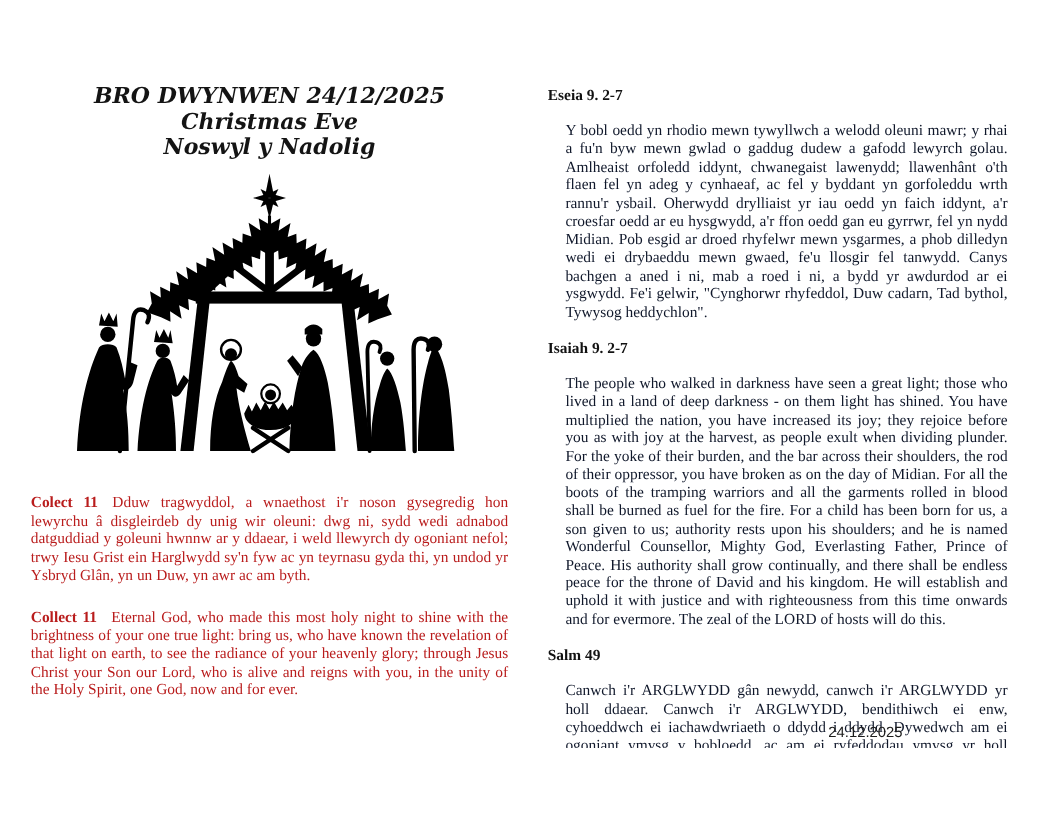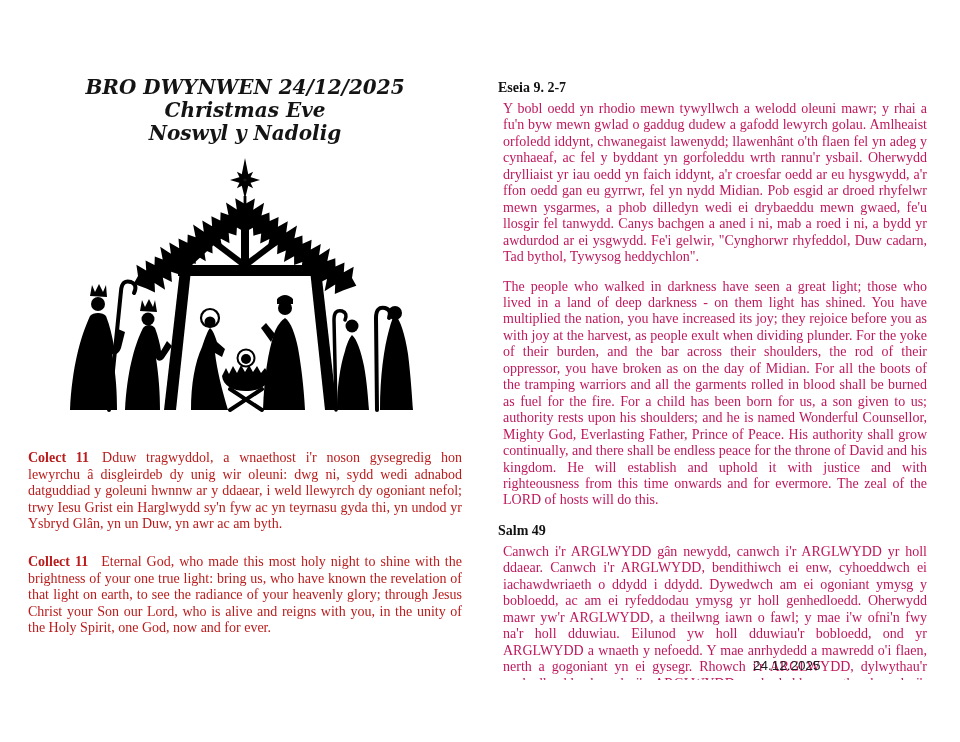--- a/index.html
+++ b/index.html
@@ -28,21 +28,21 @@
   .runin{ font-weight:bold; margin-right:13px; }
 
   
   .right-col{ position:absolute; left:498px; top:79px; width:434px; }
   .section{ margin-bottom:13px; }
   .section h3{
     margin:0 0 2px 0; font-size:14px; line-height:17px; font-weight:bold; color:#121212;
     font-family:"Liberation Serif", serif;
   }
   .section p{
-    margin:5px; font-size:14px; line-height:16.45px; text-align:justify; color:#be185d;
+    margin:16px; font-size:14px; line-height:16.45px; text-align:justify; color:#0f172a;
   }
   .section p.stretch-last{ text-align-last:justify; }
 
   
   .page-indicator{
     position:absolute; left:28px; top:654px;
     font-family:"Liberation Sans", sans-serif;
     font-size:13.5px; color:#1c1c1c;margin-top:36px;
   }
   .date-stamp{
@@ -148,20 +148,21 @@
   <p class="para welsh"><b class="runin">Colect 11</b><span>Dduw tragwyddol, a wnaethost i'r noson gysegredig hon lewyrchu â disgleirdeb dy unig wir oleuni: dwg ni, sydd wedi adnabod datguddiad y goleuni hwnnw ar y ddaear, i weld llewyrch dy ogoniant nefol; trwy Iesu Grist ein Harglwydd sy'n fyw ac yn teyrnasu gyda thi, yn undod yr Ysbryd Glân, yn un Duw, yn awr ac am byth.</span></p>
 
   <p class="para english"><b class="runin">Collect 11</b><span>Eternal God, who made this most holy night to shine with the brightness of your one true light: bring us, who have known the revelation of that light on earth, to see the radiance of your heavenly glory; through Jesus Christ your Son our Lord, who is alive and reigns with you, in the unity of the Holy Spirit, one God, now and for ever.</span></p>
 
   <div class="right-col">
     <div class="section">
       <h3>Eseia 9. 2-7</h3>
       <p>Y bobl oedd yn rhodio mewn tywyllwch a welodd oleuni mawr; y rhai a fu'n byw mewn gwlad o gaddug dudew a gafodd lewyrch golau. Amlheaist orfoledd iddynt, chwanegaist lawenydd; llawenhânt o'th flaen fel yn adeg y cynhaeaf, ac fel y byddant yn gorfoleddu wrth rannu'r ysbail. Oherwydd drylliaist yr iau oedd yn faich iddynt, a'r croesfar oedd ar eu hysgwydd, a'r ffon oedd gan eu gyrrwr, fel yn nydd Midian. Pob esgid ar droed rhyfelwr mewn ysgarmes, a phob dilledyn wedi ei drybaeddu mewn gwaed, fe'u llosgir fel tanwydd. Canys bachgen a aned i ni, mab a roed i ni, a bydd yr awdurdod ar ei ysgwydd. Fe'i gelwir, "Cynghorwr rhyfeddol, Duw cadarn, Tad bythol, Tywysog heddychlon".</p>
     </div>
     <div class="section">
+      <h3>Isaiah 9. 2-7</h3>
       <p>The people who walked in darkness have seen a great light; those who lived in a land of deep darkness - on them light has shined. You have multiplied the nation, you have increased its joy; they rejoice before you as with joy at the harvest, as people exult when dividing plunder. For the yoke of their burden, and the bar across their shoulders, the rod of their oppressor, you have broken as on the day of Midian. For all the boots of the tramping warriors and all the garments rolled in blood shall be burned as fuel for the fire. For a child has been born for us, a son given to us; authority rests upon his shoulders; and he is named Wonderful Counsellor, Mighty God, Everlasting Father, Prince of Peace. His authority shall grow continually, and there shall be endless peace for the throne of David and his kingdom. He will establish and uphold it with justice and with righteousness from this time onwards and for evermore. The zeal of the LORD of hosts will do this.</p>
     </div>
     <div class="section">
       <h3>Salm 49</h3>
       <p class="stretch-last">Canwch i'r ARGLWYDD gân newydd, canwch i'r ARGLWYDD yr holl ddaear. Canwch i'r ARGLWYDD, bendithiwch ei enw, cyhoeddwch ei iachawdwriaeth o ddydd i ddydd. Dywedwch am ei ogoniant ymysg y bobloedd, ac am ei ryfeddodau ymysg yr holl genhedloedd. Oherwydd mawr yw'r ARGLWYDD, a theilwng iawn o fawl; y mae i'w ofni'n fwy na'r holl dduwiau. Eilunod yw holl dduwiau'r bobloedd, ond yr ARGLWYDD a wnaeth y nefoedd. Y mae anrhydedd a mawredd o'i flaen, nerth a gogoniant yn ei gysegr. Rhowch i'r ARGLWYDD, dylwythau'r cenhedloedd, rhowch i'r ARGLWYDD anrhydedd a nerth; rhowch i'r ARGLWYDD anrhydedd ei enw, dygwch offrwm a dewch i'w gynteddoedd. Ymgrymwch i'r ARGLWYDD yn ysblander ei</p>
     </div>
   </div>
 
   <div class="page-indicator">Page 1 of 3</div>
   <div class="date-stamp">24.12.2025</div>

